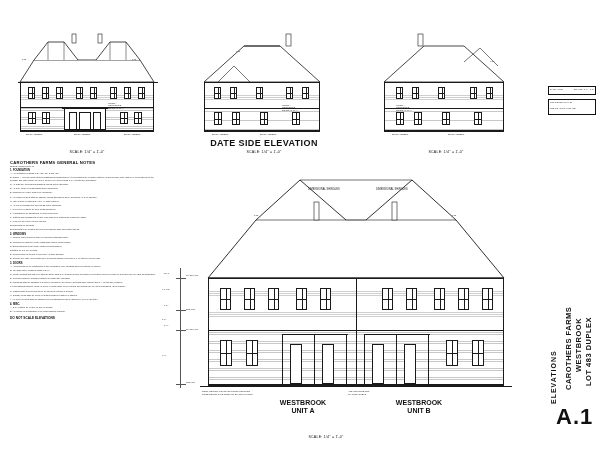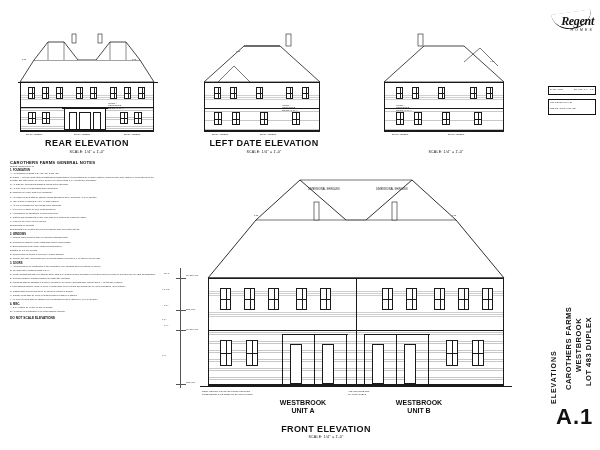--- a/index.html
+++ b/index.html
@@ -98,21 +98,20 @@
       <span>WOOD /</span><br>
       <span>COMPOSITE</span><br>
       <span>SIDING 8" MAX</span>
     </div>
     <div class="lbl tiny" style="left:14px;top:113px;">BRICK VENEER</div>
     <div class="lbl tiny" style="left:62px;top:113px;">BRICK VENEER</div>
     <div class="lbl tiny" style="left:112px;top:113px;">BRICK VENEER</div>
     <div class="lbl tiny" style="left:10px;top:38px;">8:12</div>
     <div class="lbl tiny" style="left:120px;top:38px;">8:12</div>
   </div>
-  <div class="lbl elev-title" style="left:12px;top:138px;width:150px;">REAR ELEVATION</div>
   <div class="lbl elev-scale" style="left:12px;top:150px;width:150px;">SCALE: 1/4" = 1'-0"</div>
 
   <div class="bldg" style="left:200px;top:22px;width:125px;height:112px;">
     <svg width="130" height="68" style="position:absolute;left:0;top:0;">
       <polygon points="4,60 44,24 80,24 120,60" fill="#fff" stroke="#1a1a1a" stroke-width="0.8"></polygon>
       <line x1="44" y1="24" x2="80" y2="24" stroke="#1a1a1a" stroke-width="0.8"></line>
       <polyline points="18,60 34,44 50,60" fill="none" stroke="#1a1a1a" stroke-width="0.6"></polyline>
       <rect x="86" y="12" width="5" height="12" fill="#fff" stroke="#1a1a1a" stroke-width="0.6"></rect>
     </svg>
     <div class="wall" style="left:4px;top:60px;width:116px;height:50px;"></div>
@@ -131,21 +130,21 @@
     <div class="win" style="left:92px;top:90px;width:8px;height:13px;"></div>
     <div class="lbl tiny" style="left:82px;top:82px;line-height:2.4px;">
       <span>WOOD /</span><br>
       <span>COMPOSITE</span><br>
       <span>SIDING 8" MAX</span>
     </div>
     <div class="lbl tiny" style="left:12px;top:111px;">BRICK VENEER</div>
     <div class="lbl tiny" style="left:60px;top:111px;">BRICK VENEER</div>
     <div class="lbl tiny" style="left:36px;top:28px;">6:12</div>
   </div>
-  <div class="lbl elev-title" style="left:200px;top:138px;width:128px;">LEFT DATE ELEVATION</div>
+  <div class="lbl elev-title" style="left:200px;top:138px;width:128px;">DATE SIDE ELEVATION</div>
   <div class="lbl elev-scale" style="left:200px;top:150px;width:128px;">SCALE: 1/4" = 1'-0"</div>
 
   <div class="bldg" style="left:378px;top:22px;width:135px;height:112px;">
     <svg width="140" height="68" style="position:absolute;left:0;top:0;">
       <polygon points="6,60 46,24 86,24 126,60" fill="#fff" stroke="#1a1a1a" stroke-width="0.8"></polygon>
       <polyline points="86,40 102,26 120,44" fill="none" stroke="#1a1a1a" stroke-width="0.6"></polyline>
       <rect x="40" y="12" width="5" height="12" fill="#fff" stroke="#1a1a1a" stroke-width="0.6"></rect>
     </svg>
     <div class="wall" style="left:6px;top:60px;width:120px;height:50px;"></div>
     <div class="siding" style="left:7px;top:61px;width:118px;height:25px;"></div>
@@ -256,21 +255,20 @@
 
     <div class="lbl" style="left:72px;top:231px;text-align:center;width:70px;font-size:7px;font-weight:bold;line-height:8px;">
       <span>WESTBROOK</span><br>
       <span>UNIT A</span>
     </div>
     <div class="lbl" style="left:188px;top:231px;text-align:center;width:70px;font-size:7px;font-weight:bold;line-height:8px;">
       <span>WESTBROOK</span><br>
       <span>UNIT B</span>
     </div>
   </div>
-  <div class="lbl elev-title" style="left:266px;top:424px;width:120px;">FRONT ELEVATION</div>
   <div class="lbl elev-scale" style="left:266px;top:435px;width:120px;">SCALE: 1/4" = 1'-0"</div>
 
   <div id="notes">
     <div class="nt-title">CAROTHERS FARMS GENERAL NOTES</div>
     <div class="nt-sub">Regent Homes 07-08-17</div>
 
     <div class="sec">1.  FOUNDATION</div>
     <p>A. All foundation footings to be min. 16" &amp; min. 20".</p>
     <p>B. ROOF — Provide finish at all freestanding footings shall be a conventional tie on gable with the all break ridge while angled or conventional; to the frontage and with a slope of 6:12 or 10:12. For exterior trims 1'-0" of joints are acceptable.</p>
     <p>C. All soffit pre-dimensional shingles unless noted otherwise.</p>
@@ -306,27 +304,20 @@
     <p>I. Any fixed element shall be natural covered galvanized sheet, lacquered, or PVF aperture.</p>
 
     <div class="sec">4.  MISC.</div>
     <p>A. 2'-0" vents to be on top on side of boards.</p>
     <p>B. All chimneys &amp; gradeable to be brick finished concrete.</p>
 
     <div class="foot">DO NOT SCALE ELEVATIONS</div>
   </div>
 
   <div id="titleblock">
-    <div class="logo">
-      <div style="position:relative;text-align:right;">
-        <div class="swoosh"></div>
-        <div class="rg">Regent</div>
-        <div class="hm">HOMES</div>
-      </div>
-    </div>
 
     <div class="tb-box" style="left:8px;top:86px;width:48px;height:9px;"></div>
     <div class="lbl tiny" style="left:10px;top:88px;">DATE:  4/8/21</div>
     <div class="lbl tiny" style="left:34px;top:88px;">DRAWN: 1/4" = 1'-0"</div>
     <div class="tb-box" style="left:8px;top:99px;width:48px;height:16px;"></div>
     <div class="lbl tiny" style="left:10px;top:101px;">LOT COUNT: 00.04.21</div>
     <div class="lbl tiny" style="left:10px;top:107px;">JOB NO.  "DWG 4621-483"</div>
 
     <div class="vtext proj" style="left:24px;top:390px;">CAROTHERS FARMS</div>
     <div class="vtext proj" style="left:34px;top:372px;">WESTBROOK</div>

